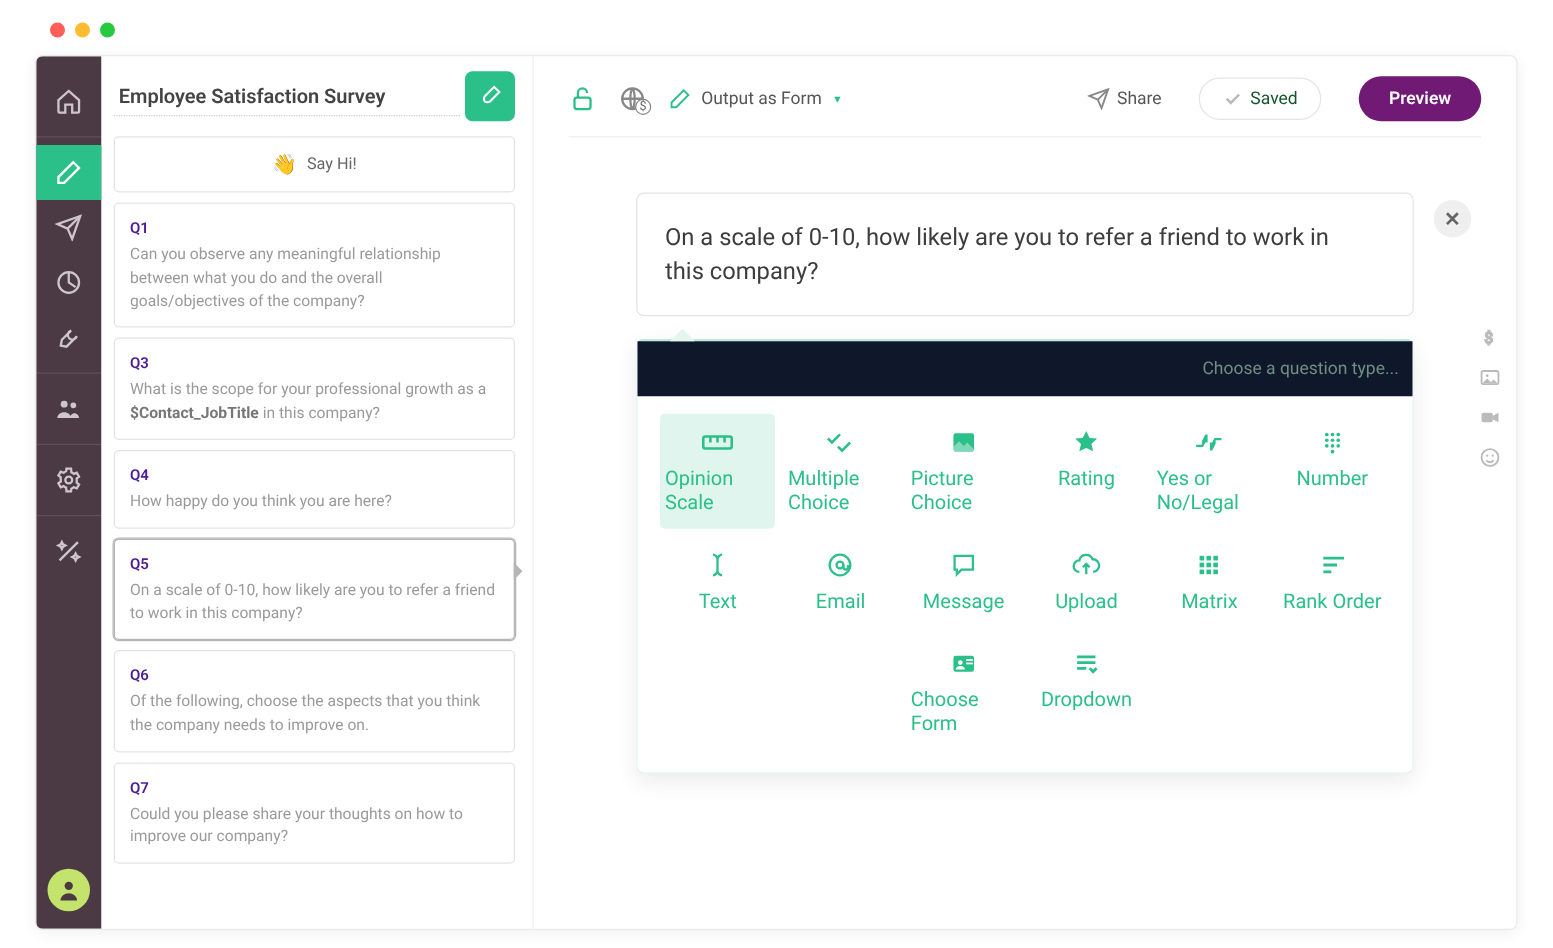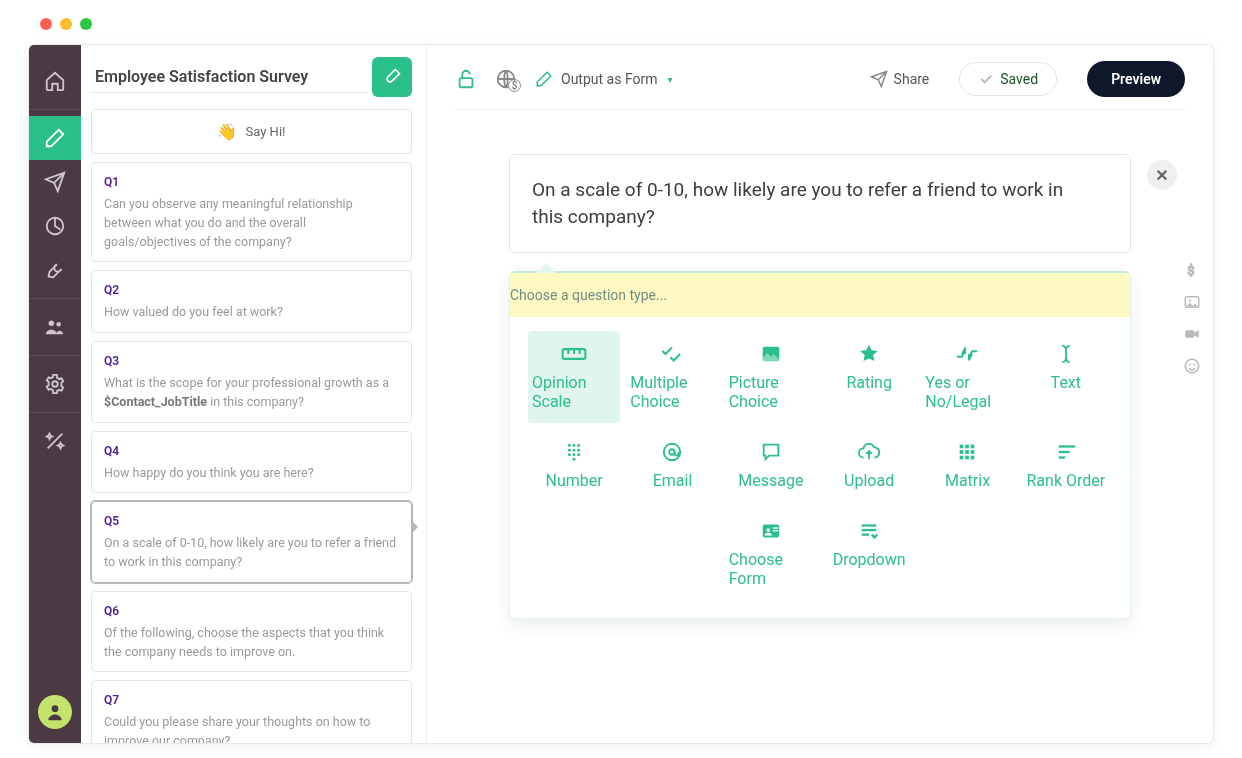--- a/index.html
+++ b/index.html
@@ -89,21 +89,21 @@
   .top-icon-btn svg { width: 22px; height: 22px; }
   .output-btn { display: flex; align-items: center; gap: 8px; color: #555; font-size: 14px; cursor: pointer; }
   .output-btn .chev { font-size: 10px; color: #2bbf89; margin-left: 2px; }
   .top-right { margin-left: auto; display: flex; align-items: center; gap: 30px; }
   .share-btn { display: flex; align-items: center; gap: 6px; color: #555; font-size: 14px; cursor: pointer; }
   .saved-pill {
     border: 1px solid #e4e4e4; border-radius: 22px; padding: 8px 18px;
     display: flex; align-items: center; gap: 6px; color: #14532d; font-size: 14px;
   }
   .preview-btn {
-    background: #0f172a; color: #fff; border-radius: 22px; padding: 10px 24px;
+    background: #701a75; color: #fff; border-radius: 22px; padding: 10px 24px;
     font-size: 14px; font-weight: 600; cursor: pointer;
   }
 
   .question-title-wrap {
     position: relative; margin: 0 54px;
   }
   .question-title-box {
     border: 1px solid #e4e4e4; border-radius: 6px; padding: 22px 50px 22px 22px;
     font-size: 19px; color: #3d3d3d; line-height: 1.4;
   }
@@ -125,22 +125,22 @@
     border: 1px solid #dff4eb; border-top: 2px solid #bfe9d9;
     background: #fff; border-radius: 6px; position: relative;
     box-shadow: 0 6px 18px rgba(0,0,0,0.08);
   }
   .qtype-popover::before {
     content: ""; position: absolute; top: -10px; left: 26px;
     width: 0; height: 0; border-left: 10px solid transparent; border-right: 10px solid transparent;
     border-bottom: 10px solid #e5f6ef;
   }
   .qtype-header {
-    background: #fef9c3; color: #6f8f82; font-size: 14px; text-align: left;
-    padding: 14px 0;
+    background: #0f172a; color: #6f8f82; font-size: 14px; text-align: right;
+    padding: 14px 11px;
   }
   .qtype-grid {
     display: grid; grid-template-columns: repeat(6, 1fr); gap: 6px 6px;
     padding: 14px 18px 18px 18px;
   }
   .qtype {
     display: flex; flex-direction: column; align-items: center; gap: 8px;
     padding: 12px 4px; font-size: 16px; color: #2bbf89; cursor: pointer;
     border-radius: 4px;
   }
@@ -233,24 +233,20 @@
 
       <div class="say-block">
         <span class="say-icon">👋</span>
         <span>Say Hi!</span>
       </div>
 
       <div id="question-list">
           <div class="qcard">
             <div class="qlabel">Q1</div>
             <div>Can you observe any meaningful relationship between what you do and the overall goals/objectives of the company?</div>
-          </div>
-          <div class="qcard">
-            <div class="qlabel">Q2</div>
-            <div>How valued do you feel at work?</div>
           </div>
           <div class="qcard">
             <div class="qlabel">Q3</div>
             <div>What is the scope for your professional growth as a <b>$Contact_JobTitle</b> in this company?</div>
           </div>
           <div class="qcard">
             <div class="qlabel">Q4</div>
             <div>How happy do you think you are here?</div>
           </div>
           <div class="qcard selected">
@@ -386,28 +382,20 @@
               <div>Rating</div>
             </div>
             <div class="qtype">
               <div class="icon">
                 <svg viewBox="0 0 28 24" fill="#2bbf89">
                   <path d="M3 14h5v-3l3-6h2v7h-2l-2 4H3z"></path>
                   <path d="M25 10h-5v3l-3 6h-2v-7h2l2-4h6z"></path>
                 </svg>
               </div>
               <div>Yes or No/Legal</div>
-            </div>
-            <div class="qtype">
-              <div class="icon">
-                <svg viewBox="0 0 24 24" fill="none" stroke="#2bbf89" stroke-width="2">
-                  <path d="M8 3c2 0 4 2 4 4v10c0 2-2 4-4 4M16 3c-2 0-4 2-4 4v10c0 2 2 4 4 4"></path>
-                </svg>
-              </div>
-              <div>Text</div>
             </div>
             <div class="qtype">
               <div class="icon">
                 <svg viewBox="0 0 24 24" fill="#2bbf89">
                   <circle cx="7" cy="5" r="1.6"></circle>
                   <circle cx="12" cy="5" r="1.6"></circle>
                   <circle cx="17" cy="5" r="1.6"></circle>
                   <circle cx="7" cy="10" r="1.6"></circle>
                   <circle cx="12" cy="10" r="1.6"></circle>
                   <circle cx="17" cy="10" r="1.6"></circle>
@@ -415,20 +403,28 @@
                   <circle cx="12" cy="15" r="1.6"></circle>
                   <circle cx="17" cy="15" r="1.6"></circle>
                   <circle cx="12" cy="20" r="1.6"></circle>
                 </svg>
               </div>
               <div>Number</div>
             </div>
             <div class="qtype">
               <div class="icon">
                 <svg viewBox="0 0 24 24" fill="none" stroke="#2bbf89" stroke-width="2">
+                  <path d="M8 3c2 0 4 2 4 4v10c0 2-2 4-4 4M16 3c-2 0-4 2-4 4v10c0 2 2 4 4 4"></path>
+                </svg>
+              </div>
+              <div>Text</div>
+            </div>
+            <div class="qtype">
+              <div class="icon">
+                <svg viewBox="0 0 24 24" fill="none" stroke="#2bbf89" stroke-width="2">
                   <circle cx="12" cy="12" r="9"></circle>
                   <circle cx="12" cy="12" r="3"></circle>
                   <path d="M15 12v2a2 2 0 0 0 4 0v-2"></path>
                 </svg>
               </div>
               <div>Email</div>
             </div>
             <div class="qtype">
               <div class="icon">
                 <svg viewBox="0 0 24 24" fill="none" stroke="#2bbf89" stroke-width="2">

